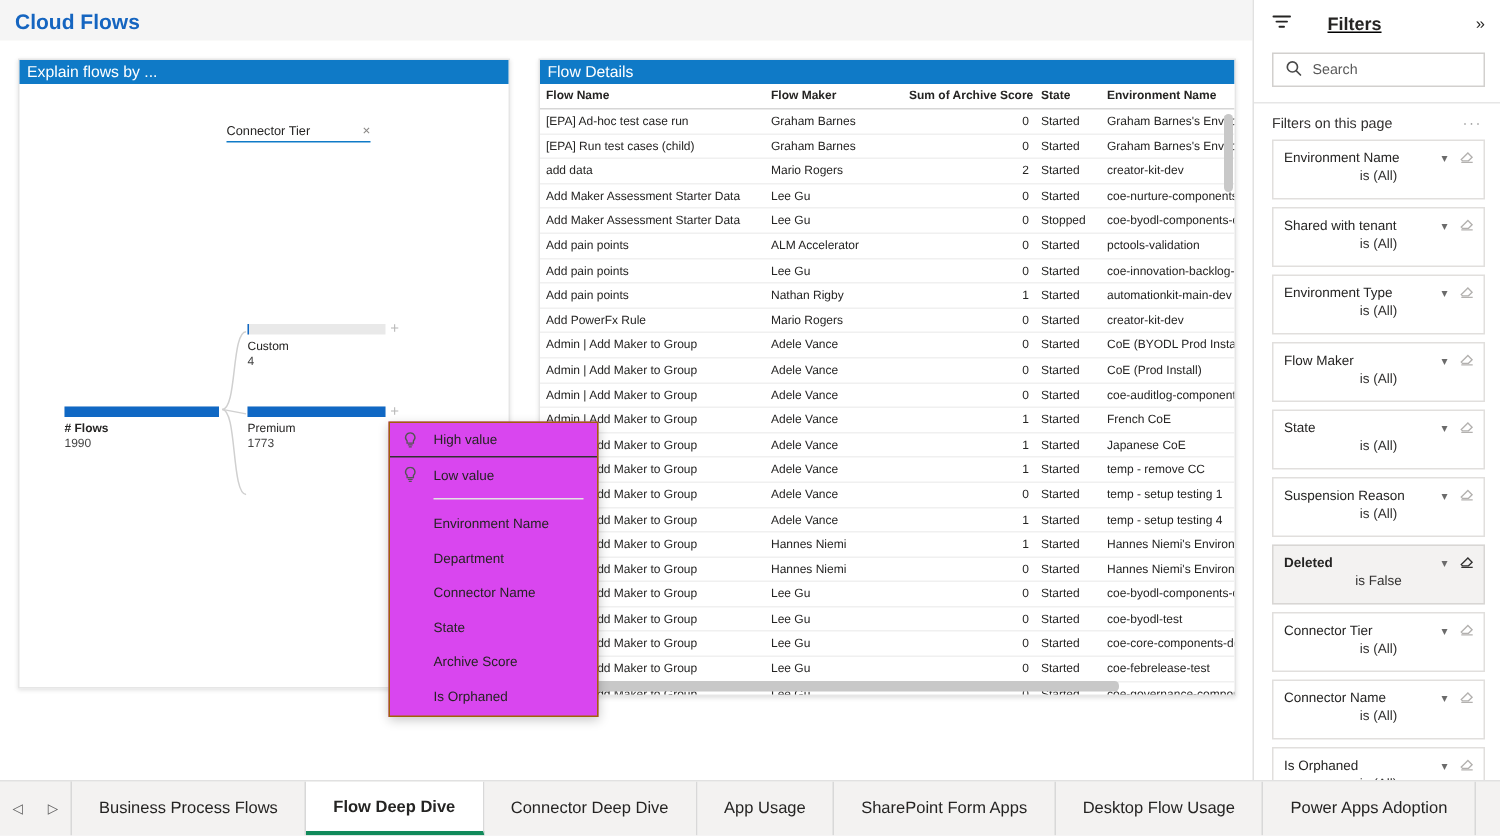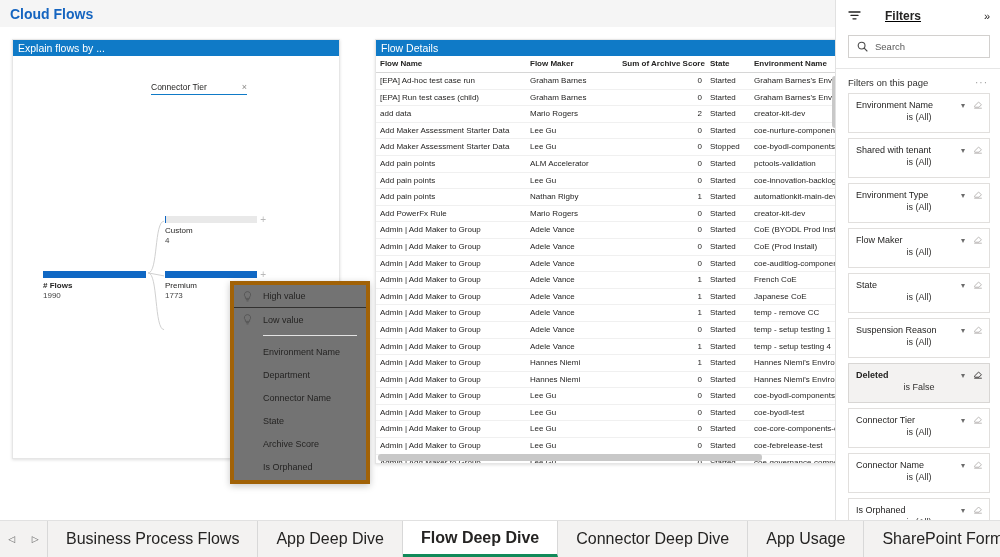--- a/index.html
+++ b/index.html
@@ -76,23 +76,23 @@
   .child-premium{ left:152px; top:215px; width:92px; }
   .child-standard{ left:152px; top:269px; width:92px; }
 
   svg.connectors{
     position:absolute; left:0; top:0; width:100%; height:100%;
     pointer-events:none;
   }
 
   
   .context-menu{
-    position:absolute; left:230px; top:254px; width:140px;
-    background:#737373;
-    border:4px solid #a16207;
+    position:absolute; left:259px; top:254px; width:140px;
+    background:#d946ef;
+    border:1px solid #a16207;
     box-shadow:0 2px 7px rgba(0,0,0,.22);
     z-index:40;
     padding-bottom:2px;
   }
   .cm-item{
     height:23px; display:flex; align-items:center;
     font-size:9px; color:#252423; padding-left:9px;
   }
   .cm-item .cm-ico{
     width:18px; display:flex; align-items:center; justify-content:flex-start;
@@ -100,21 +100,21 @@
   }
   .cm-item .cm-text{ padding-left:2px; }
   .cm-item.indent .cm-text{ padding-left:20px; }
   .cm-sep-strong{ border-bottom:1px solid #323130; }
   .cm-divider{
     height:1px; background:#e3e3e3; margin:4px 9px 4px 29px;
   }
 
   
   .viz-table{
-    position:absolute; left:375px; top:12px; width:465px; height:425px;
+    position:absolute; left:359px; top:12px; width:465px; height:425px;
     background:#fff;
     border:1px solid #e6e6e6;
     box-shadow:0 1px 3px rgba(0,0,0,.13);
     overflow:hidden;
   }
   .tbl-wrap{ position:relative; width:100%; height:calc(100% - 16px); }
   table.flow{
     width:100%; border-collapse:collapse; table-layout:fixed;
     font-size:8px; color:#252423;
   }
@@ -200,21 +200,21 @@
     display:flex; align-items:stretch;
   }
   .tab-navs{
     width:48px; display:flex; align-items:center; justify-content:space-around;
     border-right:1px solid #d8d8d8;
   }
   .tab-navs .arw{ font-size:9px; color:#606060; }
   .tab-scroll{ flex:1; display:flex; align-items:stretch; overflow:hidden; }
   .ptab{
     display:flex; align-items:center; justify-content:center;
-    padding:0 18px; font-size:16px; color:#252423;
+    padding:0 18px; font-size:11px; color:#252423;
     border-right:1px solid #d8d8d8;
     white-space:nowrap;
     background:#f3f2f1;
   }
   .ptab.active{
     background:#ffffff; font-weight:bold;
     border-bottom:3px solid #118a5a;
   }
 </style>
 </head>
@@ -658,23 +658,20 @@
 
 <div class="tabbar">
   <div class="tab-navs">
     <span class="arw">◁</span>
     <span class="arw">▷</span>
   </div>
   <div class="tab-scroll" id="tab-scroll">
       <div class="ptab">
         <span>Business Process Flows</span>
       </div>
-      <div class="ptab">
-        <span>App Deep Dive</span>
-      </div>
       <div class="ptab active">
         <span>Flow Deep Dive</span>
       </div>
       <div class="ptab">
         <span>Connector Deep Dive</span>
       </div>
       <div class="ptab">
         <span>App Usage</span>
       </div>
       <div class="ptab">

